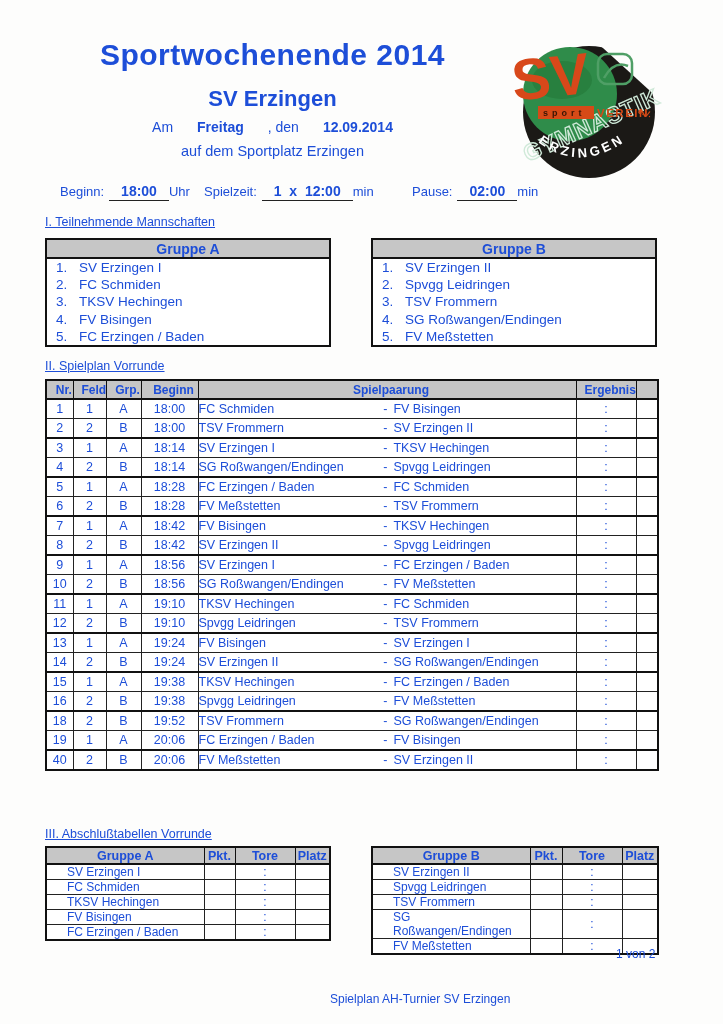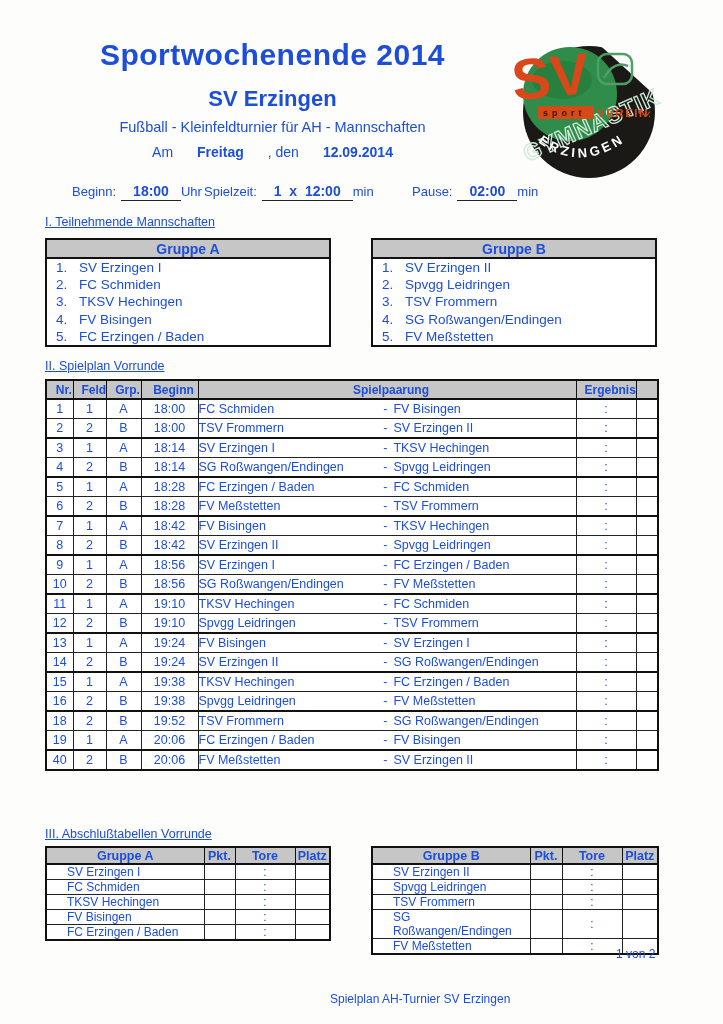--- a/index.html
+++ b/index.html
@@ -14,21 +14,21 @@
   .title-block { position:absolute; top:40px; left:60px; width:425px; text-align:center; }
   .main-title  { font-size:30px; font-weight:bold; letter-spacing:.5px; line-height:1; }
   .club-title  { font-size:22px; font-weight:bold; margin-top:18px; line-height:1; }
   .event-line  { font-size:14.5px; margin-top:10px; line-height:1; }
   .date-line   { font-size:14px; margin-top:10px; line-height:1; display:flex; justify-content:center; gap:24px; align-items:baseline; }
   .date-line .b{ font-weight:bold; }
   .location-line { font-size:14.5px; margin-top:10px; line-height:1; }
 
   .info-line { position:absolute; top:183px; left:56px; width:615px; height:22px; font-size:13px; }
   .ig  { position:absolute; top:0; display:flex; align-items:baseline; }
-  .g1 { left:16px; } .g2 { left:148px; } .g3 { left:356px; }
+  .g1 { left:4px; } .g2 { left:148px; } .g3 { left:356px; }
   .ival { font-weight:bold; font-size:14px; border-bottom:1.5px solid #222; padding:0 12px 1px 12px; margin-left:5px; white-space:pre; }
   .iunit { }
 
   .logo { position:absolute; top:20px; left:510px; width:150px; height:170px; }
   .logo svg { width:100%; height:100%; overflow:visible; }
 
   
   .sec-heading { position:absolute; left:45px; font-size:12.5px; text-decoration:underline; }
   #h1 { top:215px; } #h2 { top:359px; } #h3 { top:827px; }
 
@@ -64,27 +64,27 @@
   .footer-right { position:absolute; top:947px; left:616px; font-size:12px; }
 </style>
 </head>
 <body>
 
 <div class="page">
 
   <div class="title-block">
     <div class="main-title">Sportwochenende 2014</div>
     <div class="club-title">SV Erzingen</div>
-    <div class="event-line">Fußball - Kleinfeldturnier für AH - Mannschaften</div>
     <div class="date-line">
       <span>Am</span>
       <span class="b">Freitag</span>
       <span>, den</span>
       <span class="b">12.09.2014</span>
     </div>
+    <div class="location-line">auf dem Sportplatz Erzingen</div>
   </div>
 
   <div class="info-line">
     <div class="ig g1">
       <span>Beginn:</span>
       <span class="ival">18:00</span>
       <span class="iunit">Uhr</span>
     </div>
     <div class="ig g2">
       <span>Spielzeit:</span>

